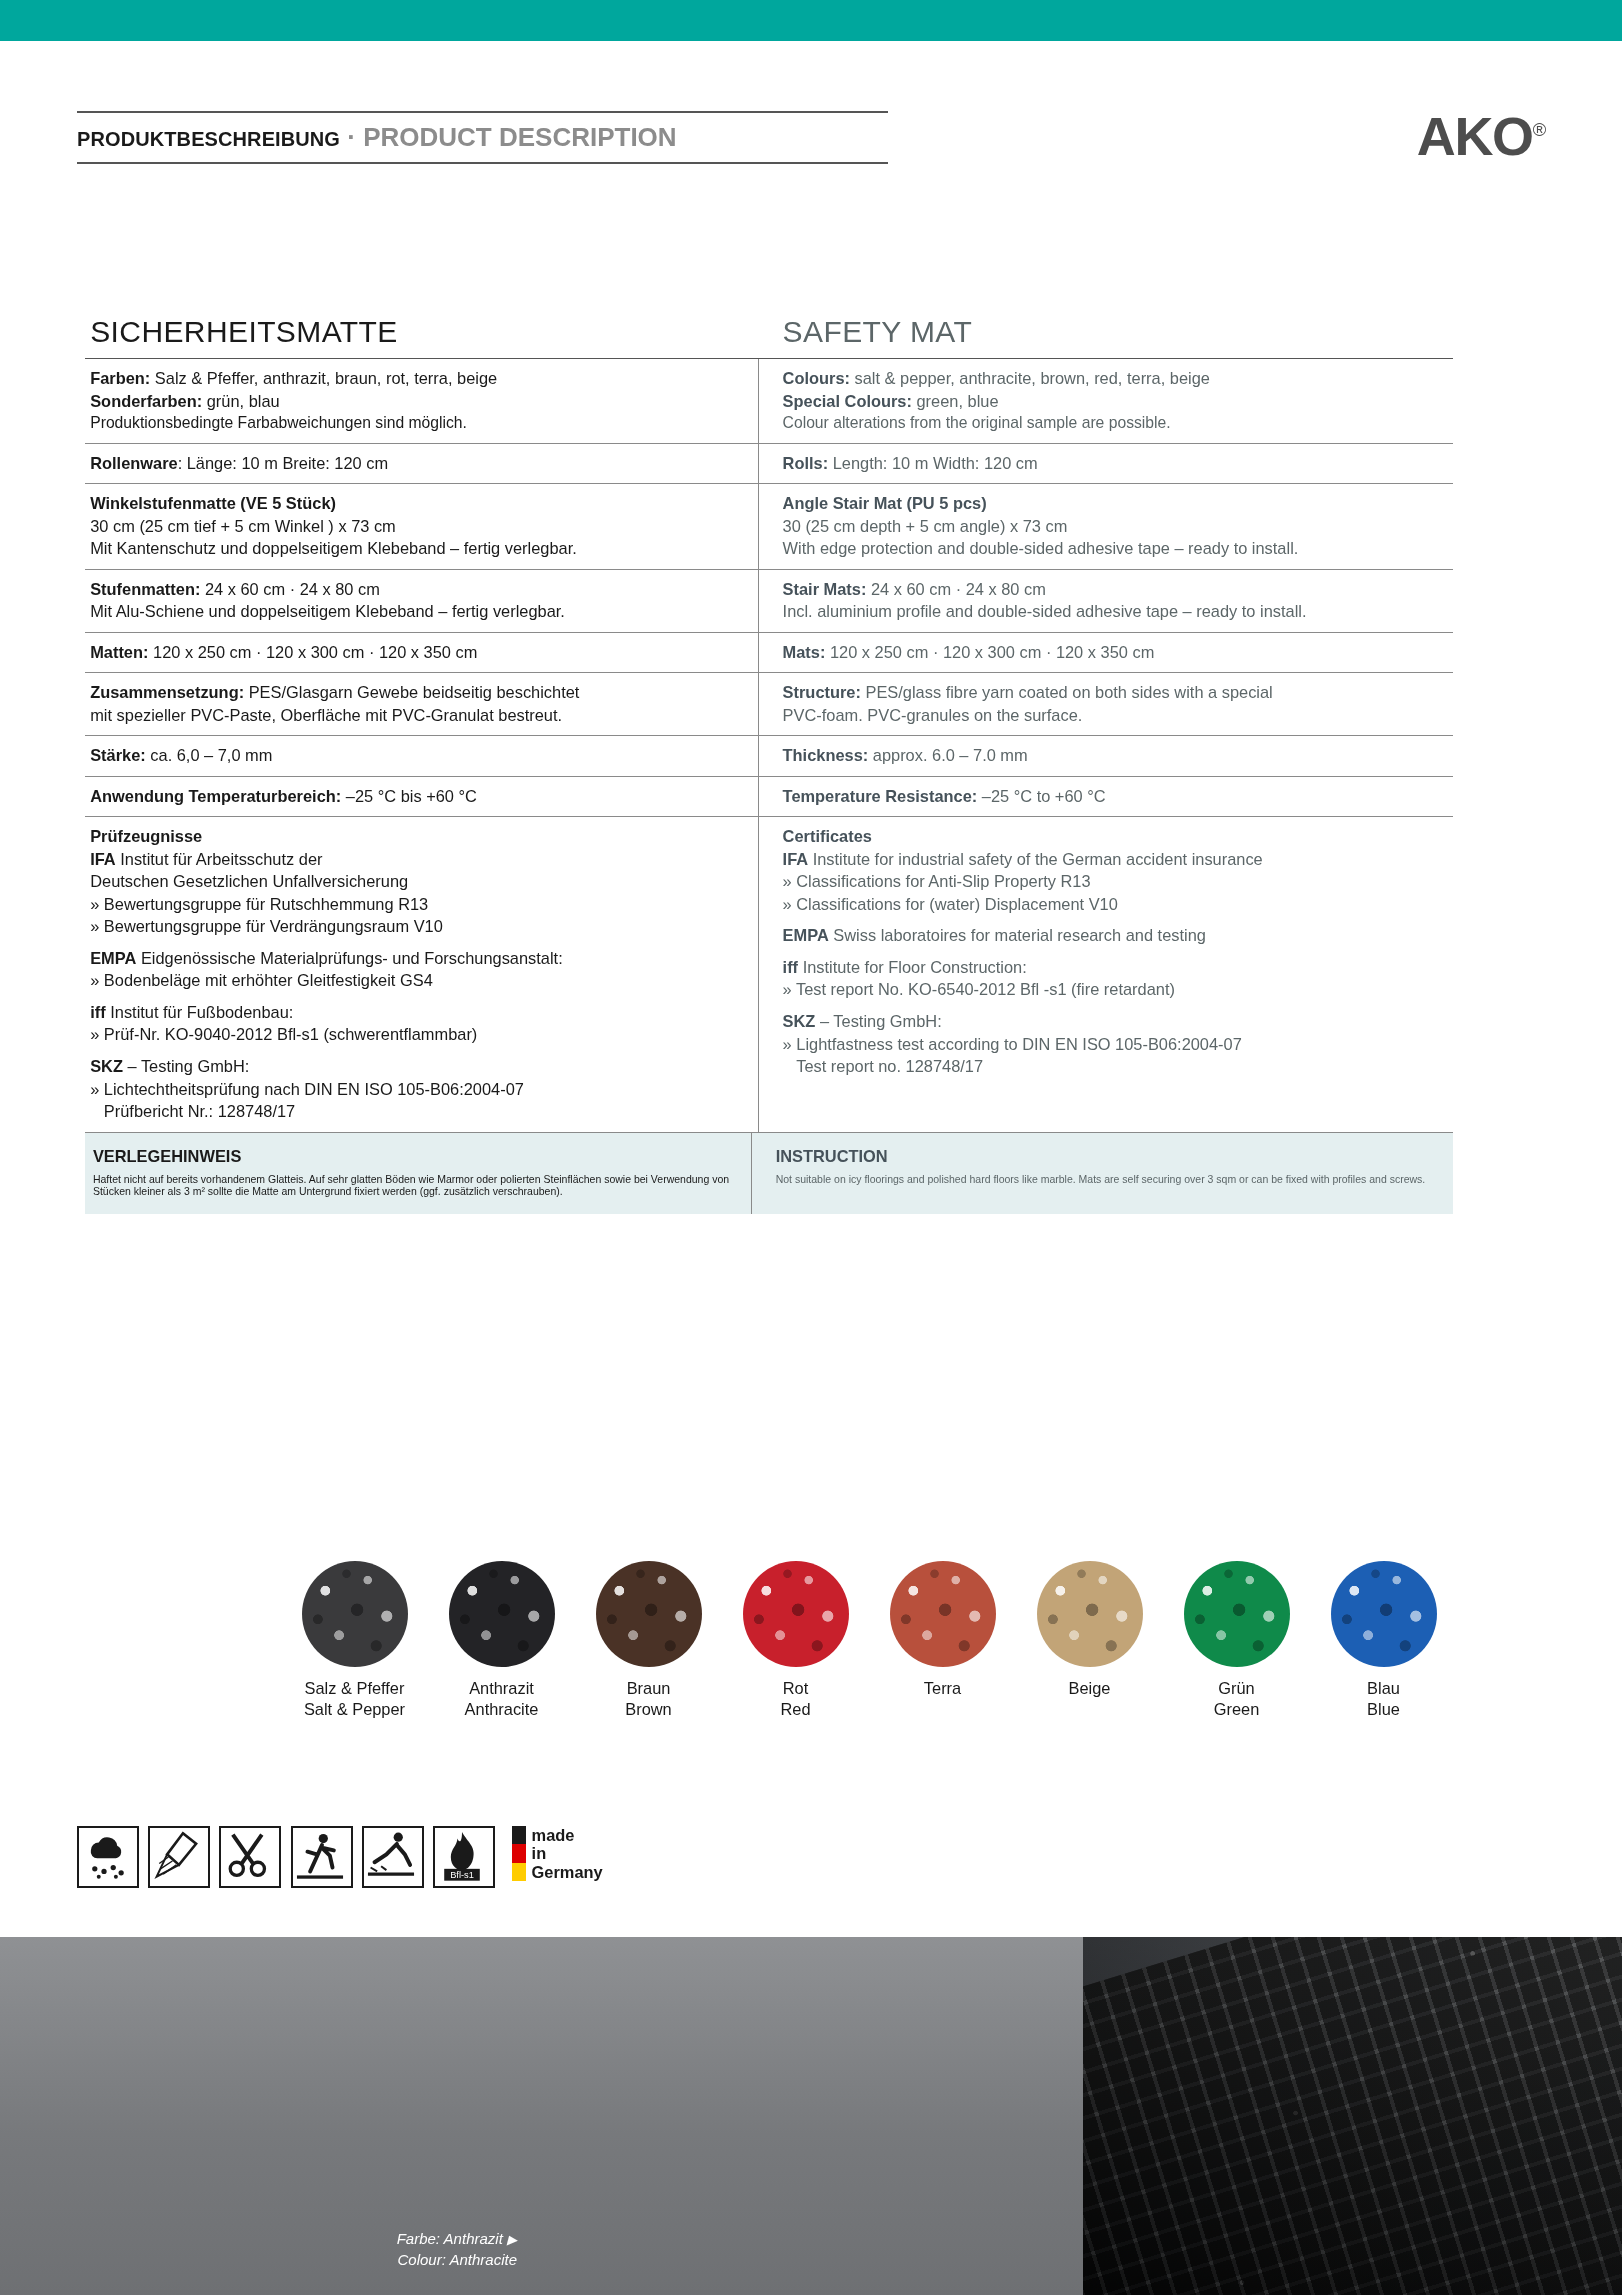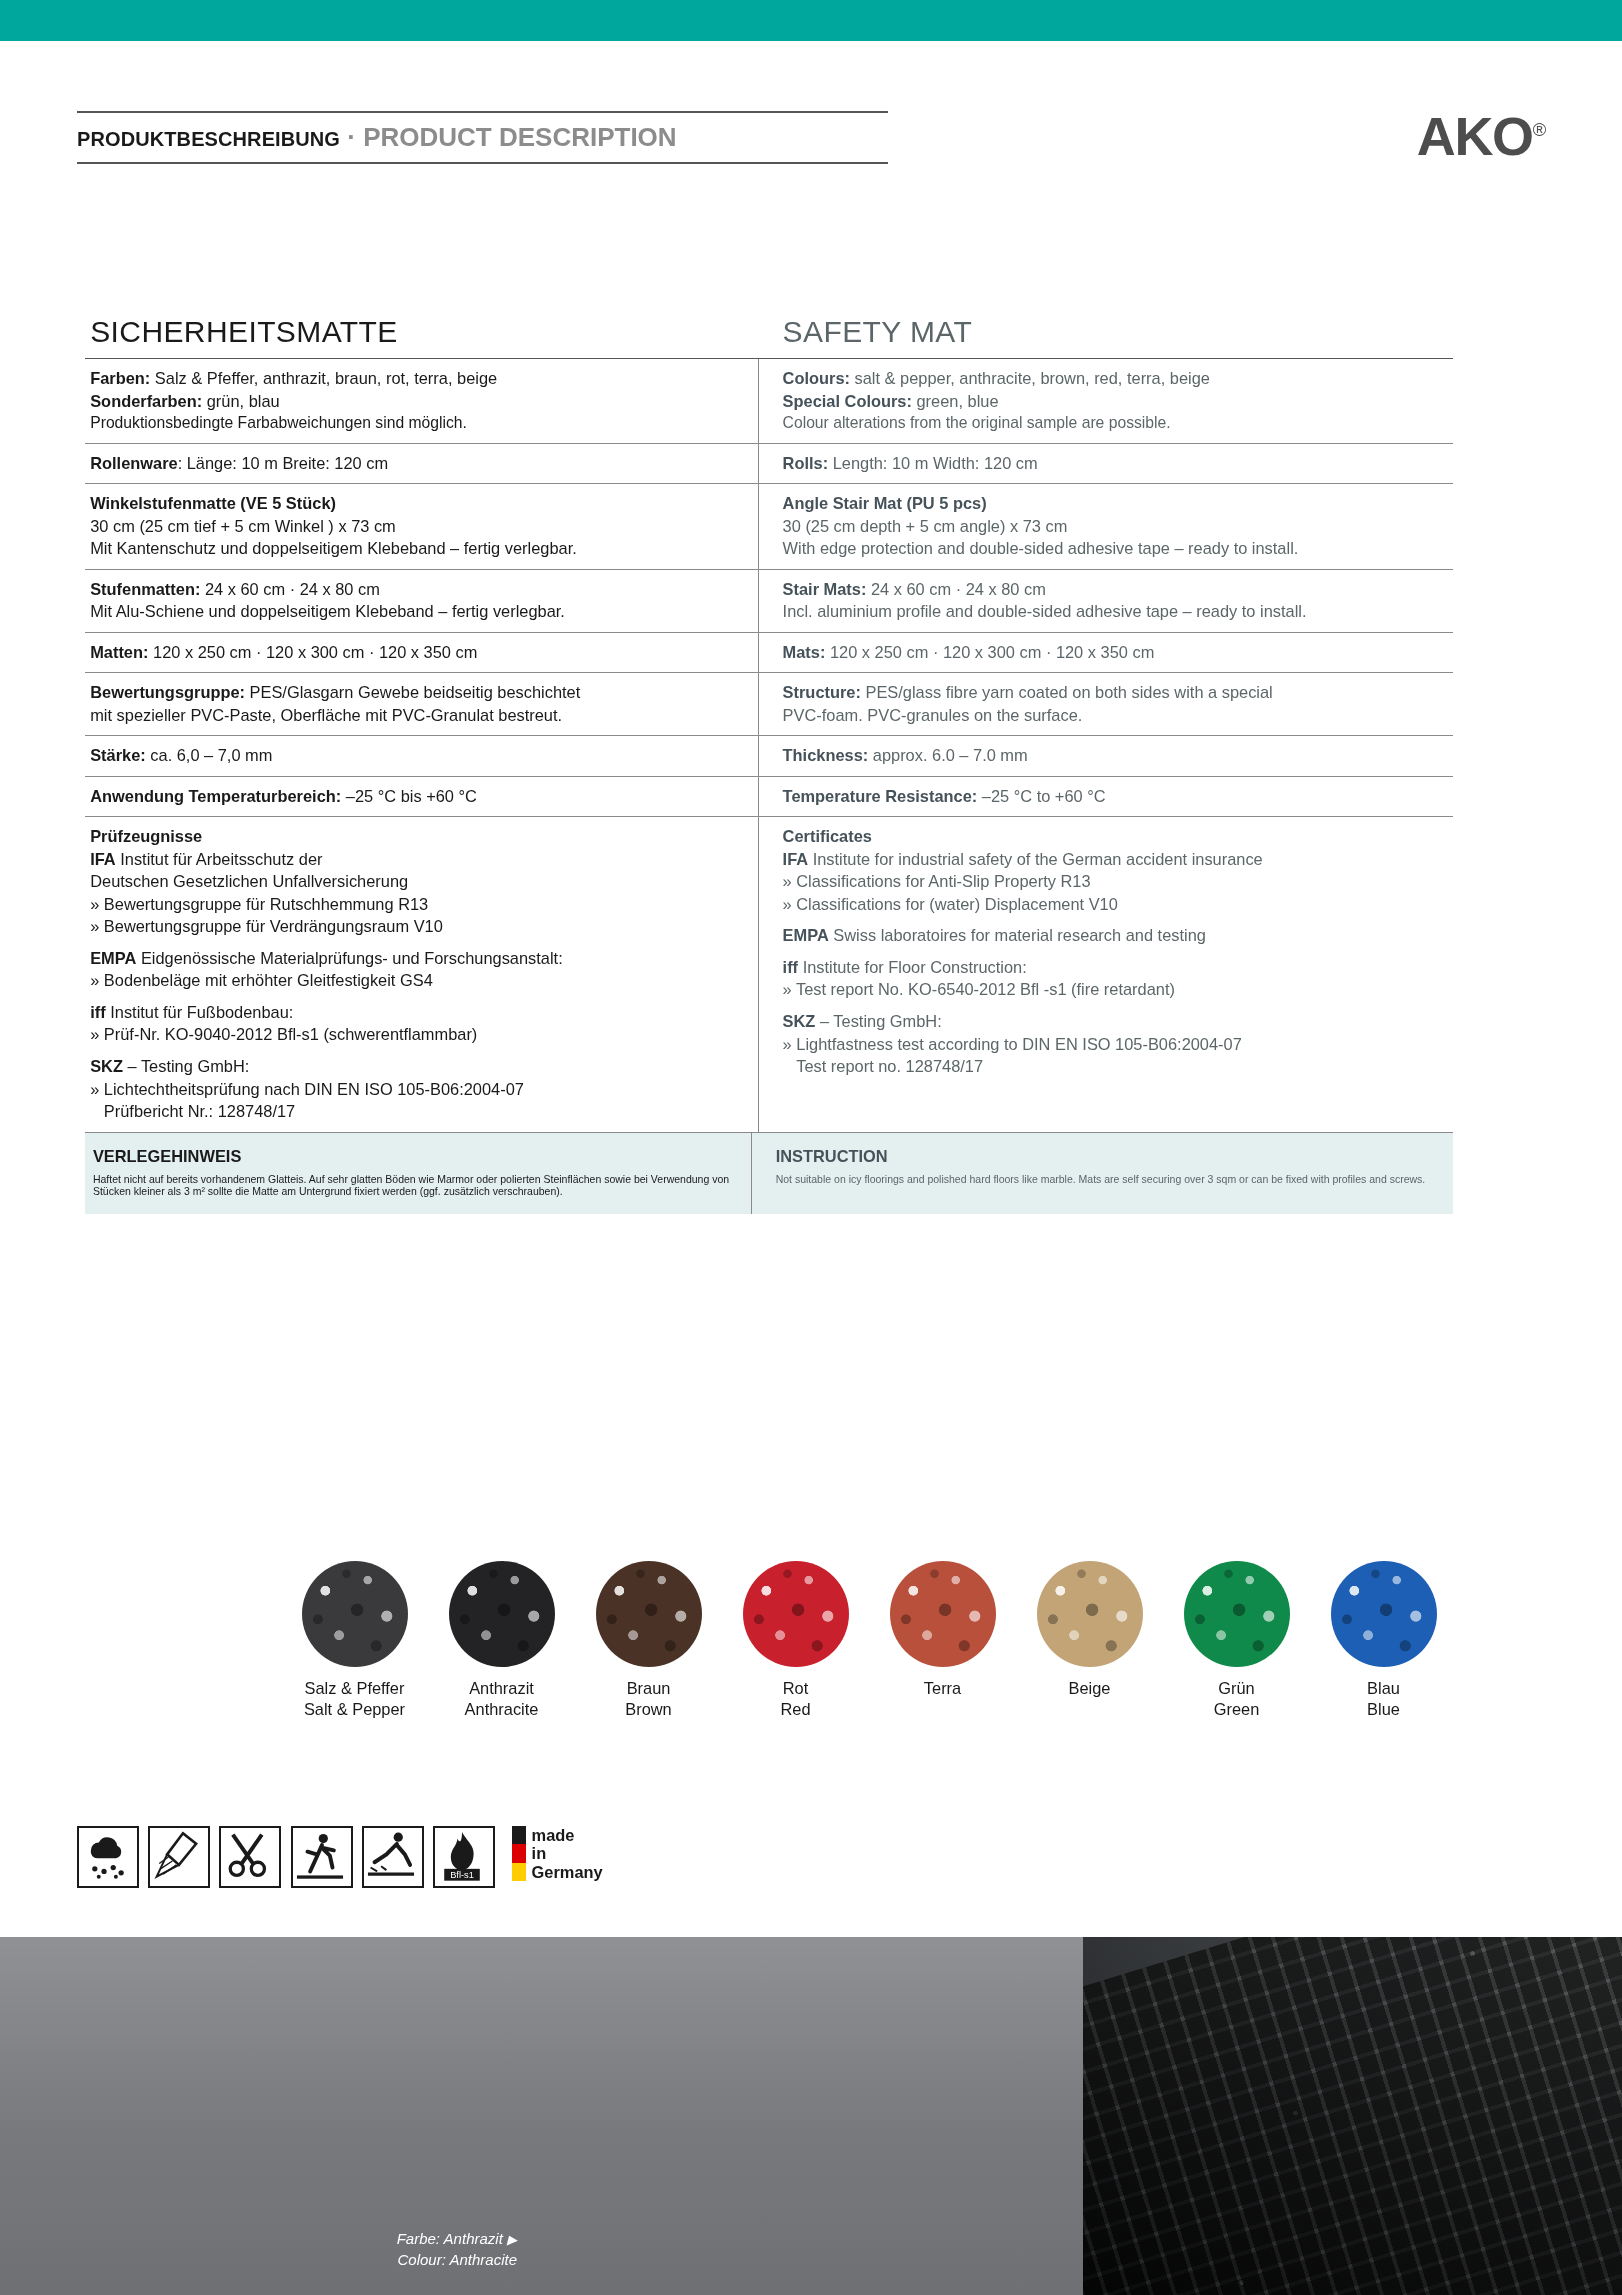--- a/index.html
+++ b/index.html
@@ -340,21 +340,21 @@
       <div class="srow">
         <div class="cell left">
           <div><b>Matten:</b> 120 x 250 cm ·  120 x 300 cm ·  120 x 350 cm</div>
         </div>
         <div class="cell right">
           <div><b>Mats:</b> 120 x 250 cm ·  120 x 300 cm ·  120 x 350 cm</div>
         </div>
       </div>
       <div class="srow">
         <div class="cell left">
-          <div><b>Bewertungsgruppe:</b> PES/Glasgarn Gewebe beidseitig beschichtet</div>
+          <div><b>Zusammensetzung:</b> PES/Glasgarn Gewebe beidseitig beschichtet</div>
           <div>mit spezieller PVC-Paste, Oberfläche mit PVC-Granulat bestreut.</div>
         </div>
         <div class="cell right">
           <div><b>Structure:</b> PES/glass fibre yarn coated on both sides with a special</div>
           <div>PVC-foam. PVC-granules on the surface.</div>
         </div>
       </div>
       <div class="srow">
         <div class="cell left">
           <div><b>Stärke:</b> ca. 6,0 – 7,0 mm</div>

